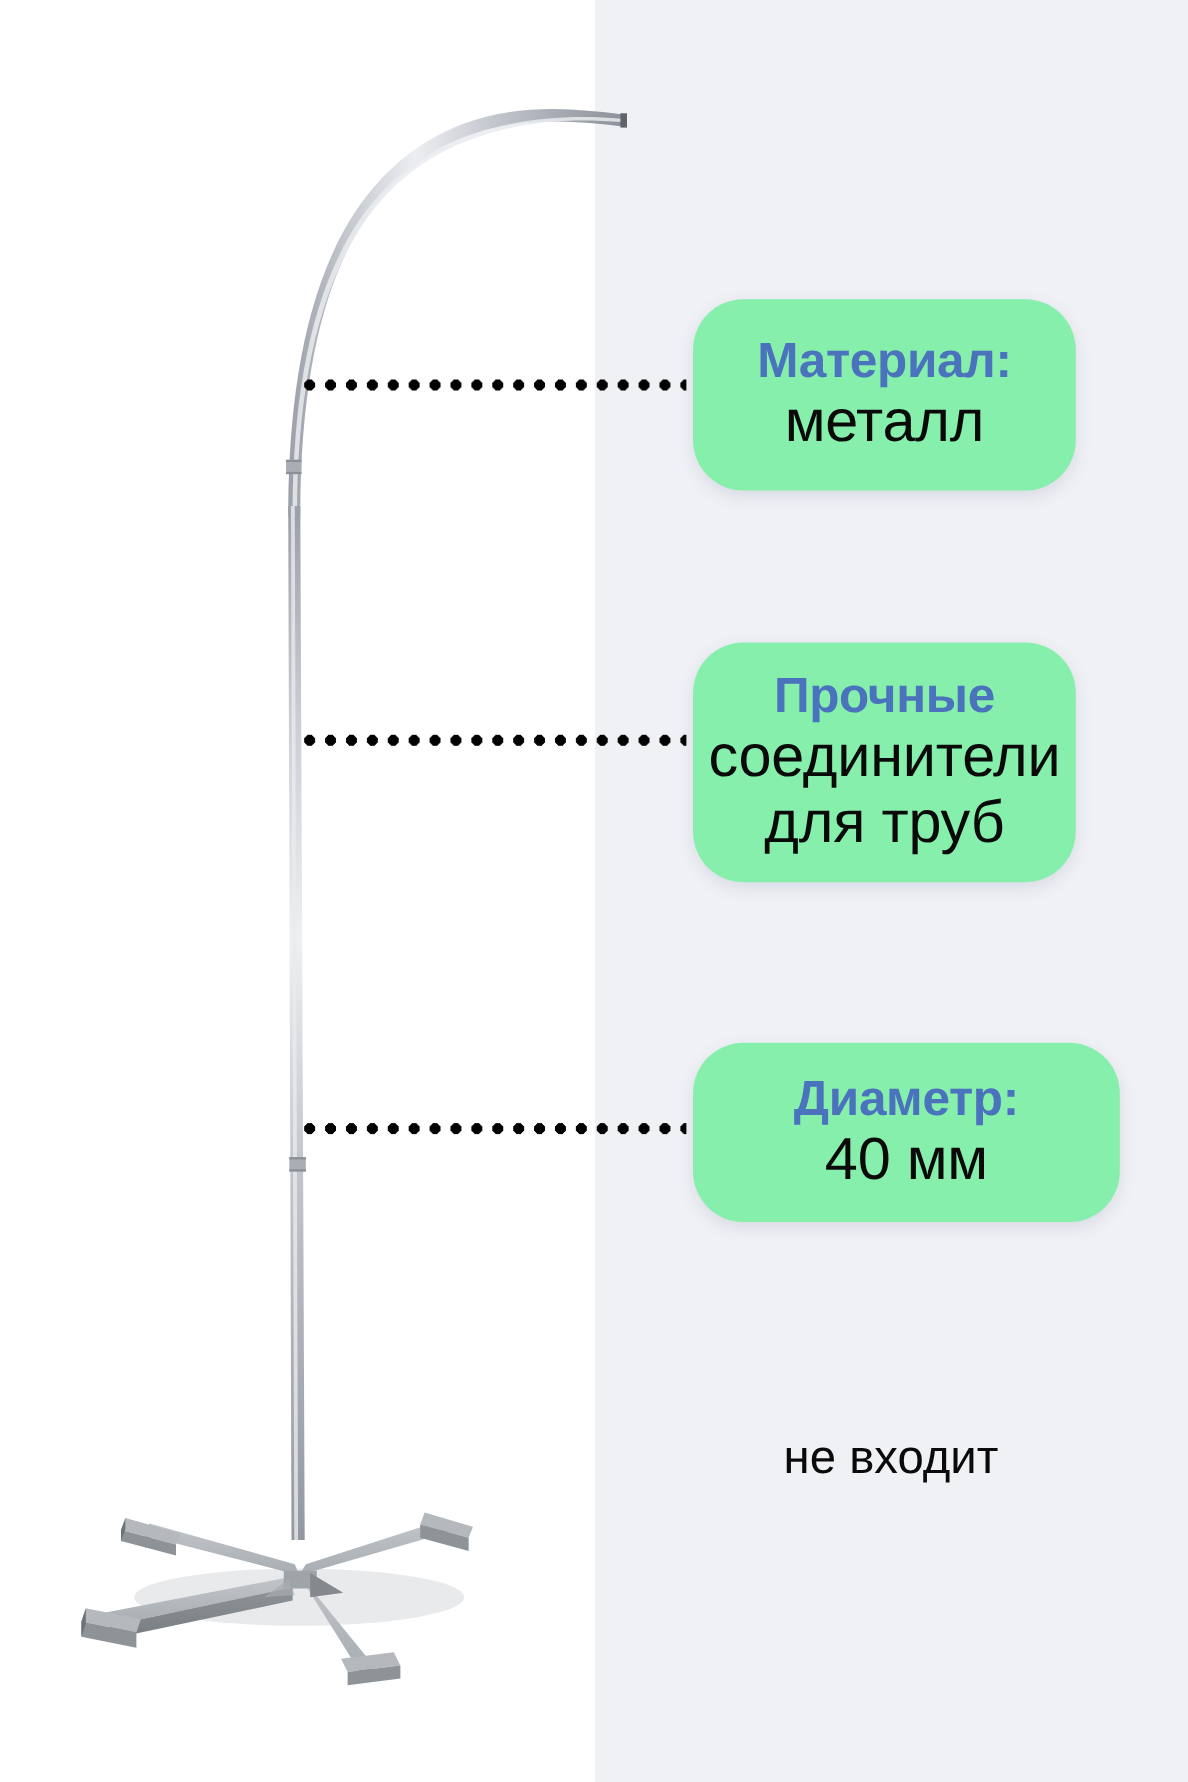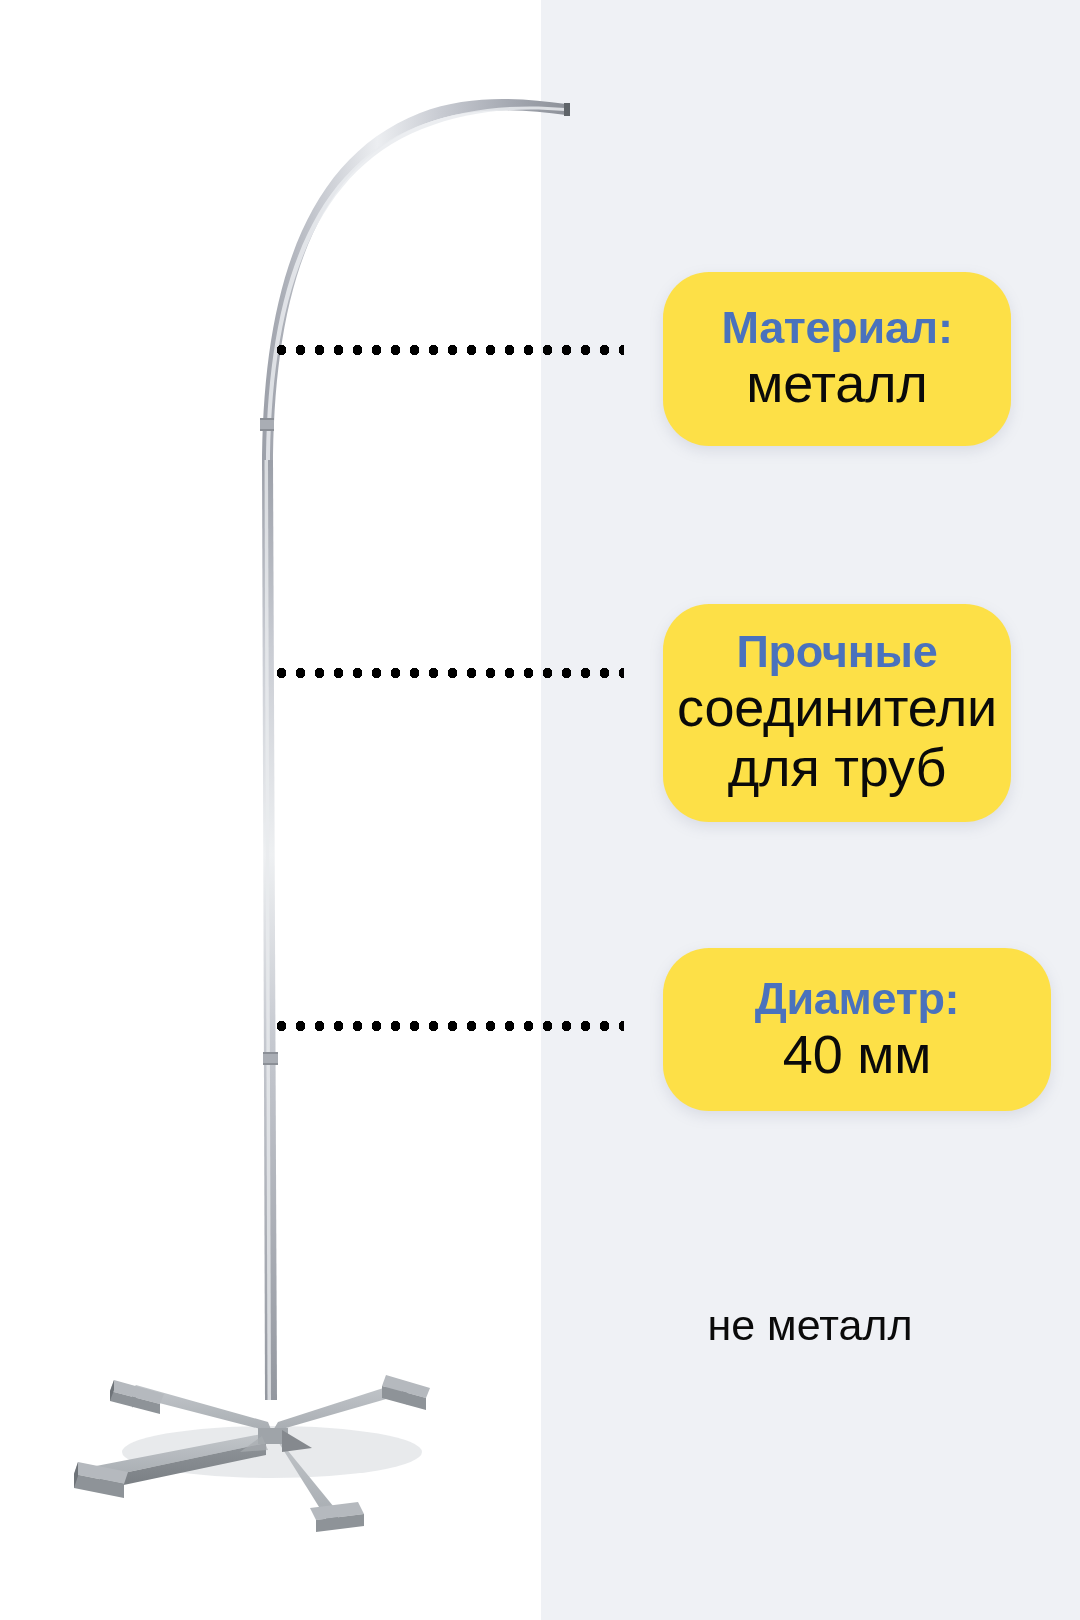--- a/index.html
+++ b/index.html
@@ -39,31 +39,30 @@
     position: absolute;
     height: 10px;
     background-image: radial-gradient(circle closest-side, #000000 100%, transparent 100%);
     background-size: 19px 10px;
     background-repeat: repeat-x;
     background-position: left center;
   }
   
   .card {
     position: absolute;
-    background: #fde047;
+    background: #86efac;
     border-radius: 46px;
     box-shadow: 0 5px 14px rgba(120,130,155,0.18);
     display: flex;
     flex-direction: column;
     align-items: center;
     justify-content: center;
     text-align: center;
     box-sizing: border-box;
     padding: 4px 12px;
-    margin-left: 33px;
   }
   .card-title {
     color: #4a72bd;
     font-weight: bold;
     font-size: 45px;
     line-height: 1.08;
     letter-spacing: -0.3px;
     white-space: nowrap;
   }
   .card-body {
@@ -186,28 +185,28 @@
 
   <div class="leader" style="left:272px; top:345px; width:352px;"></div>
   <div class="leader" style="left:272px; top:668px; width:352px;"></div>
   <div class="leader" style="left:272px; top:1021px; width:352px;"></div>
 
   <div class="card" style="left:630px; top:272px; width:348px; height:174px;">
     <div class="card-title">Материал:</div>
     <div class="card-body">металл</div>
   </div>
 
-  <div class="card" style="left:630px; top:604px; width:348px; height:218px;">
+  <div class="card" style="left:630px; top:584px; width:348px; height:218px;">
     <div class="card-title">Прочные</div>
     <div class="card-body">соединители</div>
     <div class="card-body">для труб</div>
   </div>
 
   <div class="card" style="left:630px; top:948px; width:388px; height:163px;">
     <div class="card-title">Диаметр:</div>
     <div class="card-body">40 мм</div>
   </div>
 
   <div class="note">
-    <div>не металл</div>
+    <div>не входит</div>
   </div>
 
 </div>
 
 </body></html>

